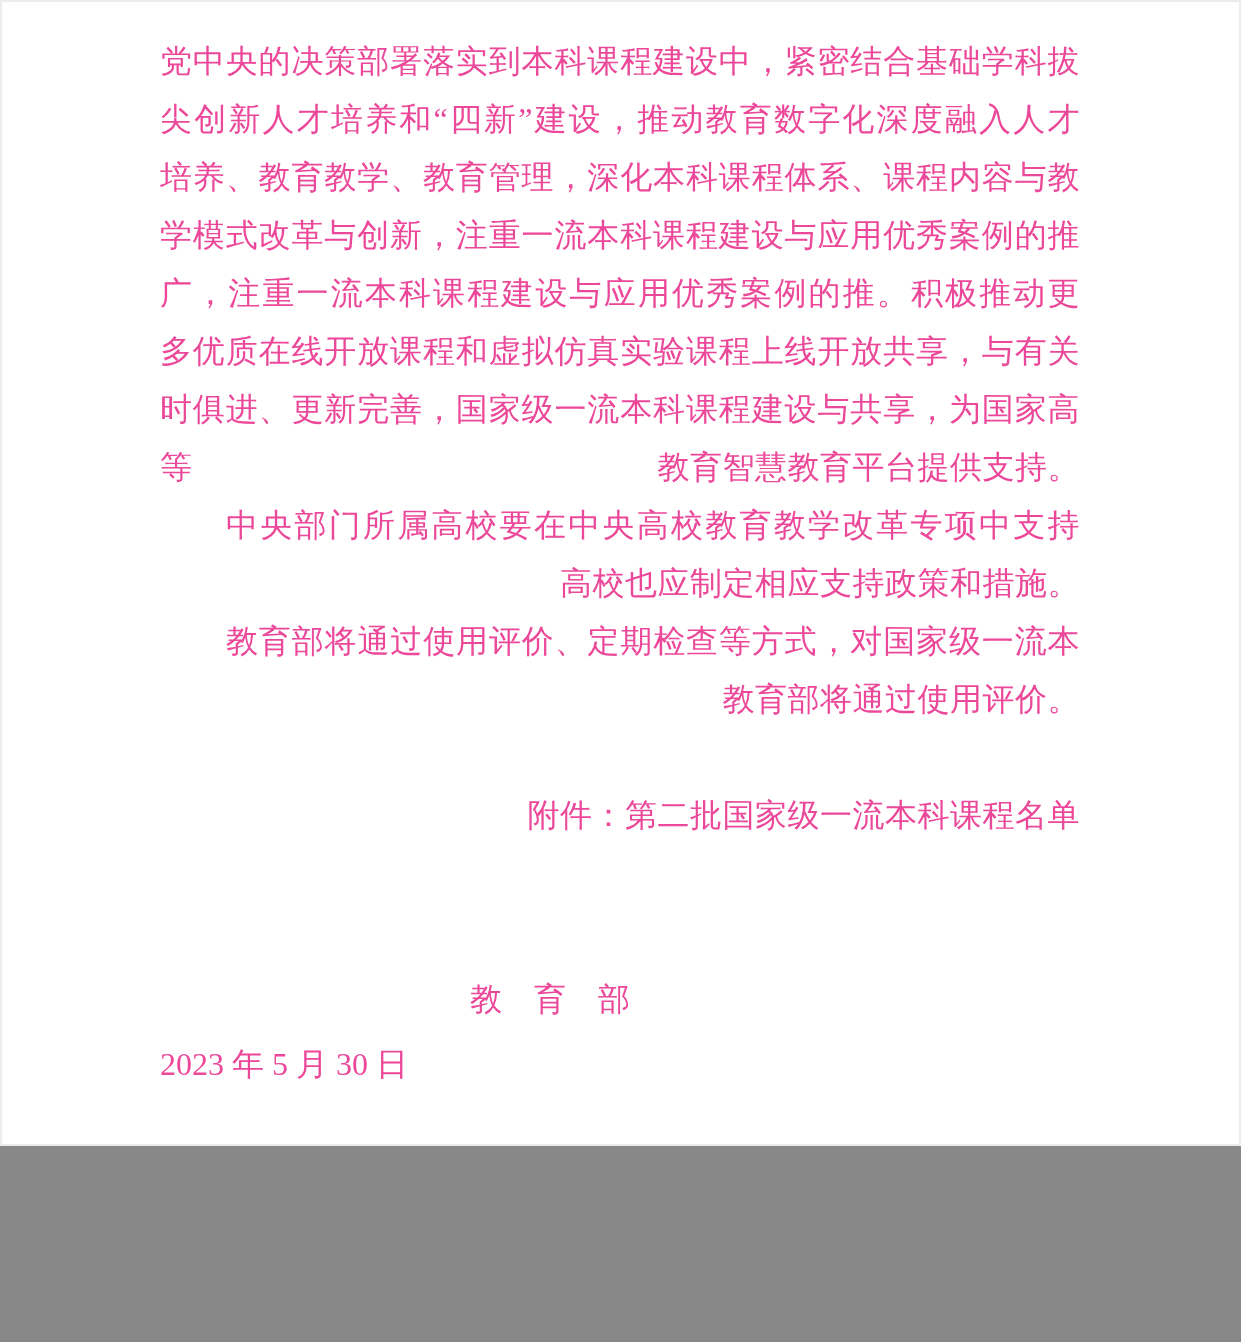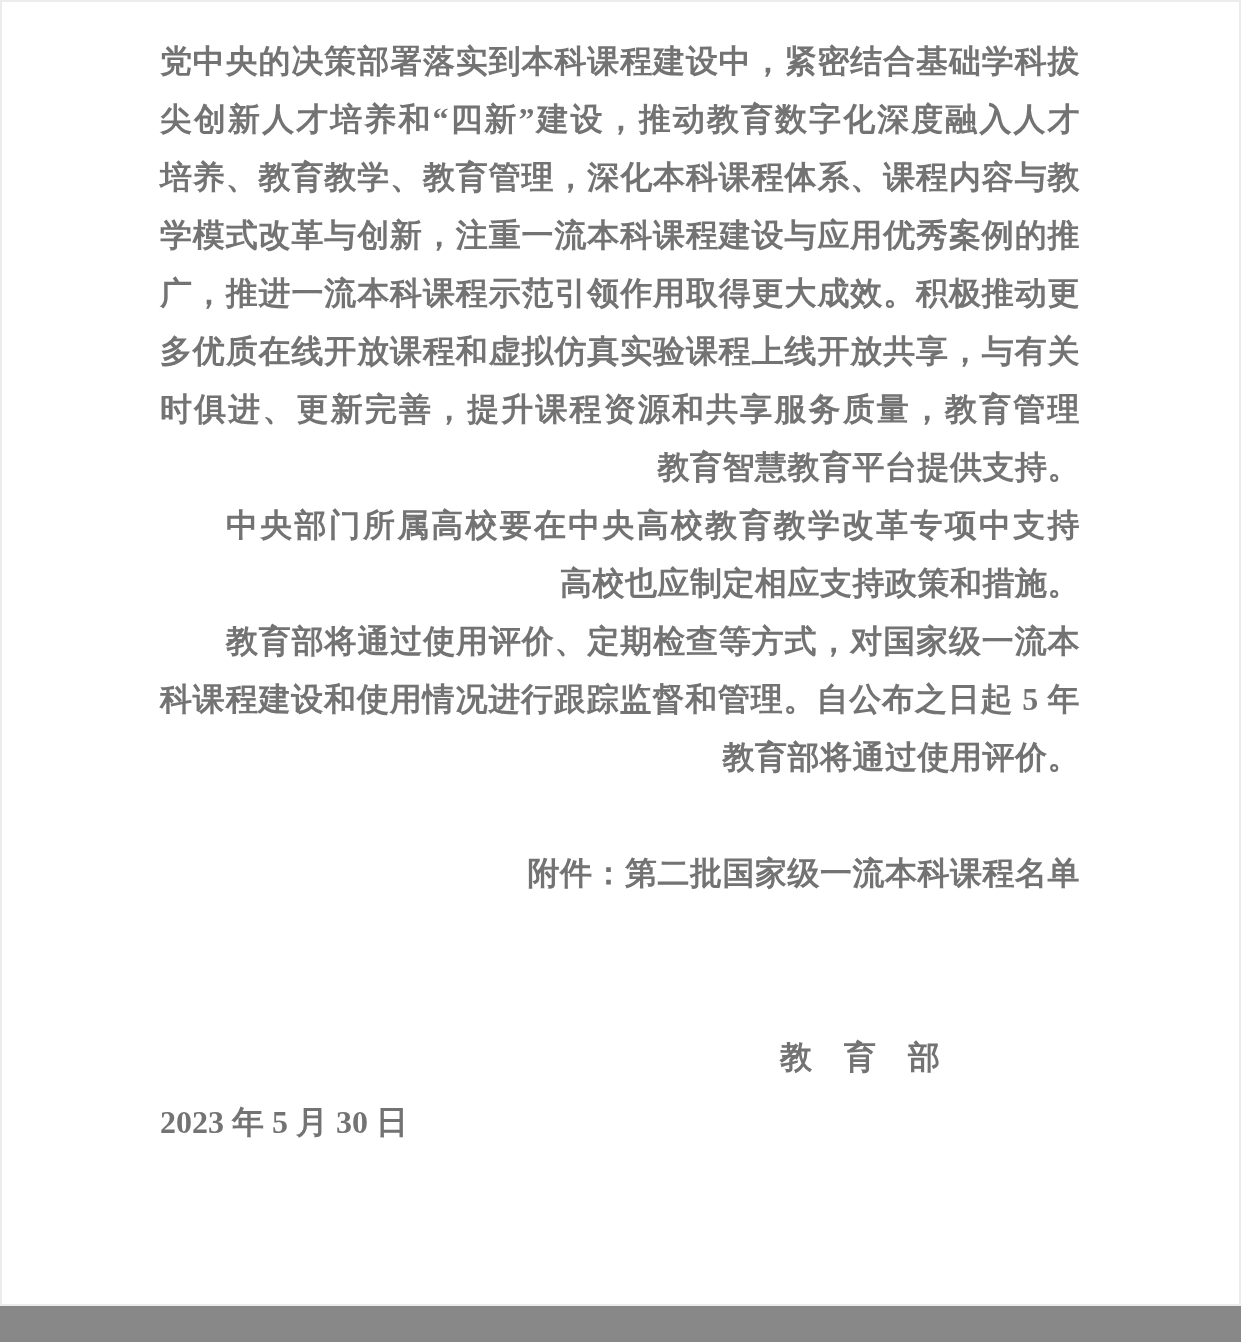--- a/index.html
+++ b/index.html
@@ -3,28 +3,27 @@
 <meta charset="utf-8">
 <style>
   html, body {
     margin: 0;
     padding: 0;
     background: #888;
   }
   .page {
     position: relative;
     width: 1241px;
-    height: 1306px;
+    height: 1146px;
     margin: 0 auto;
     background: #ffffff;
     box-shadow: inset 0 0 0 2px #ececec;
     font-family: "Liberation Serif", "DejaVu Serif", serif;
-    color: #737373;
+    color: #ec4899;
     overflow: hidden;
-    font-weight: bold;
   }
   .text-block {
     position: absolute;
     left: 160px;
     top: 32px;
     width: 920px;
   }
   .line {
     height: 58px;
     line-height: 58px;
@@ -42,21 +41,21 @@
   .spacer-line {
     height: 58px;
   }
   .gap-signature {
     height: 126px;
   }
   .sig-line {
     height: 58px;
     line-height: 58px;
     font-size: 32px;
-    text-align: right;
+    text-align: center;
     padding-right: 140px;
   }
   .date-line {
     height: 58px;
     line-height: 58px;
     font-size: 32px;
     text-align: left;
     padding-right: 93px;
     margin-top: 7px;
   }
@@ -64,30 +63,29 @@
 </head>
 <body>
 
 <div class="page">
   <div class="text-block">
 
     <div class="line j">党中央的决策部署落实到本科课程建设中，紧密结合基础学科拔</div>
     <div class="line j">尖创新人才培养和“四新”建设，推动教育数字化深度融入人才</div>
     <div class="line j">培养、教育教学、教育管理，深化本科课程体系、课程内容与教</div>
     <div class="line j">学模式改革与创新，注重一流本科课程建设与应用优秀案例的推</div>
-    <div class="line j">广，推进一流本科课程示范引领作用取得更大成效。积极推动更</div>
+    <div class="line j">广，注重一流本科课程建设与应用优秀案例的推。积极推动更</div>
     <div class="line j">多优质在线开放课程和虚拟仿真实验课程上线开放共享，与有关</div>
-    <div class="line j">时俱进、更新完善，提升课程资源和共享服务质量，教育管理</div>
+    <div class="line j">时俱进、更新完善，国家级一流本科课程建设与共享，为国家高等</div>
     <div class="line">教育智慧教育平台提供支持。</div>
 
     <div class="line j indent">中央部门所属高校要在中央高校教育教学改革专项中支持</div>
     <div class="line">高校也应制定相应支持政策和措施。</div>
 
     <div class="line j indent">教育部将通过使用评价、定期检查等方式，对国家级一流本</div>
-    <div class="line j">科课程建设和使用情况进行跟踪监督和管理。自公布之日起 5 年</div>
     <div class="line">教育部将通过使用评价。</div>
 
     <div class="spacer-line"></div>
 
     <div class="line indent">附件：第二批国家级一流本科课程名单</div>
 
     <div class="gap-signature"></div>
 
     <div class="sig-line">教　育　部</div>
     <div class="date-line">2023 年 5 月 30 日</div>

